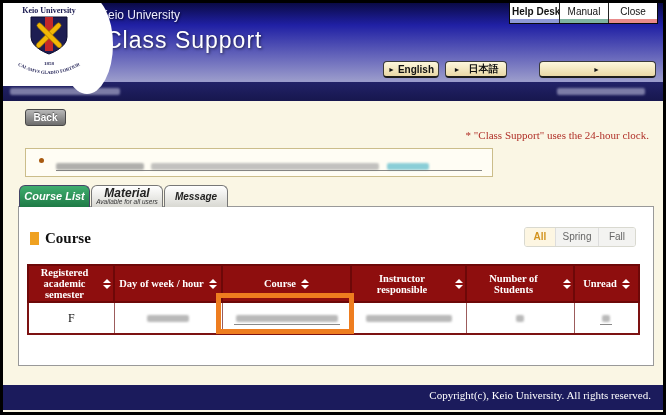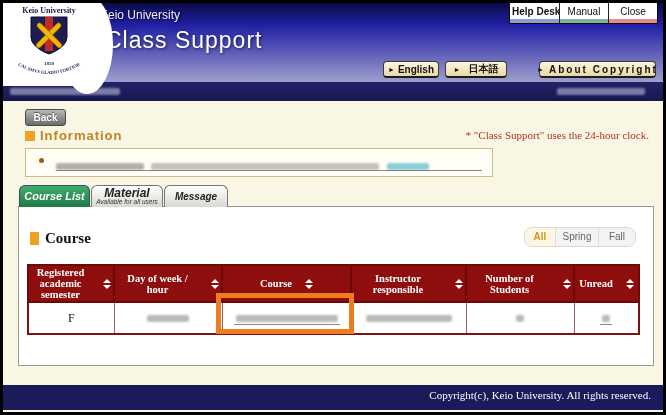--- a/index.html
+++ b/index.html
@@ -75,37 +75,37 @@
   .tab-idle { background:linear-gradient(#ffffff,#d8d8d2); color:#222; }
   .tab-material { left:88px; width:72px; padding-top:2px; }
   .tab-material .l1 { font-size:12px; font-weight:bold; line-height:10px;text-align:center; }
   .tab-material .l2 { font-size:6.5px; line-height:8px; color:#333; }
   .tab-message { left:161px; width:64px; font-size:10px; font-weight:bold; line-height:21px; }
   
   .panel { position:absolute; left:15px; top:203px; width:636px; height:160px; background:#fff; border:1px solid #999; z-index:1; }
   .course-head { position:absolute; left:27px; top:227px; display:flex; align-items:center; gap:6px; z-index:2; }
   .sq-course { width:9px; height:13px; background:#efa121; }
   .course-title { font-family:"Liberation Serif",serif; font-size:15px; font-weight:bold; color:#111; }
-  .filters { position:absolute; left:521px; top:224px; display:flex; height:20px; border:1px solid #d9d9d0; border-radius:8px; overflow:hidden; z-index:2; }
+  .filters { position:absolute; left:521px; top:224px; display:flex; height:20px; border:1px solid #d9d9d0; border-radius:3px; overflow:hidden; z-index:2; }
   .filt { font-size:10px; line-height:18px; text-align:center; cursor:pointer; border-left:1px solid #ddd; }
   .filt:first-child { border-left:none; }
   .filt-active { width:30px; background:#fdf6e2; color:#d3941f; font-weight:bold; }
   .filt-idle { background:#f3f3f1; color:#666; }
   .filt-spring { width:43px; } .filt-fall { width:37px; }
   
   table.course-table { position:absolute; left:24px; top:261px; width:611px; border-collapse:collapse; border:2px solid #7c1212; z-index:2; table-layout:fixed; }
   .course-table th {
     background:#8e0e0e; color:#fff; font-family:"Liberation Serif",serif; font-size:10.5px; font-weight:bold;
     border:2px solid #6d0808; height:30px; padding:1px 2px; cursor:pointer;
   }
   .course-table td {
     background:#fff; border:1px solid #9c5c5c; height:32px; text-align:center;
     font-family:"Liberation Serif",serif; font-size:12px; color:#111;
   }
-  .th-inner { display:flex; align-items:center; justify-content:center; gap:13px; }
+  .th-inner { display:flex; align-items:center; justify-content:center; gap:5px; }
   .sort { display:inline-flex; flex-direction:column; gap:2px; flex:none; }
   .sort i { width:0; height:0; border-left:4px solid transparent; border-right:4px solid transparent; }
   .sort .up { border-bottom:4px solid #fff; }
   .sort .down { border-top:4px solid #fff; }
   .hl-orange { position:absolute; left:213px; top:290px; width:138px; height:41px; border:5px solid #ee7d1f; z-index:6; pointer-events:none; }
   
   .footer {
     position:absolute; left:0; right:0; top:382px; height:25px; background:#1b1b5c;
     color:#fff; font-family:"Liberation Serif",serif; font-size:11px; line-height:20px;
     text-align:right; padding-right:12px;
@@ -158,34 +158,29 @@
   <div class="pill pill-en">
     <span class="arrow">►</span>
     <span>English</span>
   </div>
   <div class="pill pill-jp">
     <span class="arrow">►</span>
     <span>日本語</span>
   </div>
   <div class="pill pill-cp">
     <span class="arrow">►</span>
-    <span>About Copyright</span>
   </div>
 
   <div class="navybar">
     <span class="rd rd-navy" style="position:absolute;left:7px;top:6px;width:110px;"></span>
     <span class="rd rd-navy" style="position:absolute;right:18px;top:6px;width:88px;"></span>
   </div>
 
   <div class="back-btn">Back</div>
 
-  <div class="info-head">
-    <span class="sq-orange"></span>
-    <span class="info-title">Information</span>
-  </div>
   <a class="read-all">Read all</a>
   <div class="clock-note">* "Class Support" uses the 24-hour clock.</div>
 
   <div class="info-box">
     <span class="bullet"></span>
     <span class="info-line">
       <span class="rd" style="width:88px;background:#8f8f8f;"></span>
       <span class="rd" style="width:228px;background:#a9a9a9;margin-left:3px;"></span>
       <span class="rd rd-teal" style="width:42px;margin-left:3px;"></span>
     </span>

